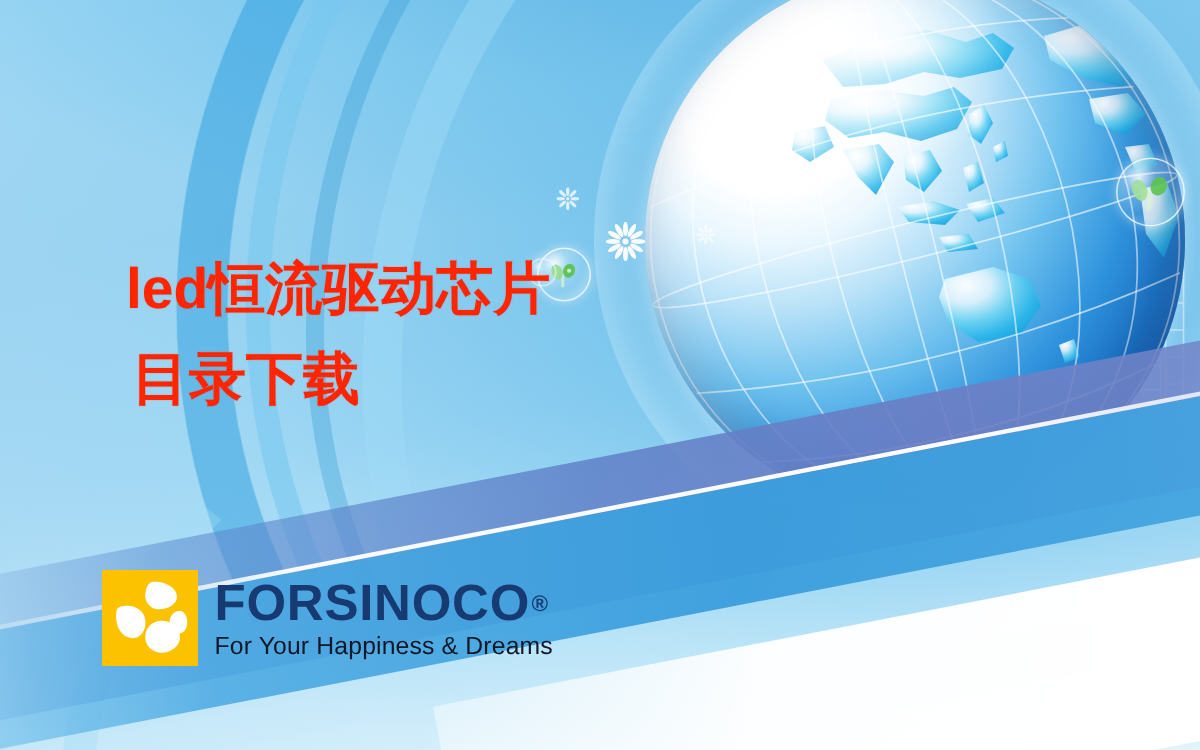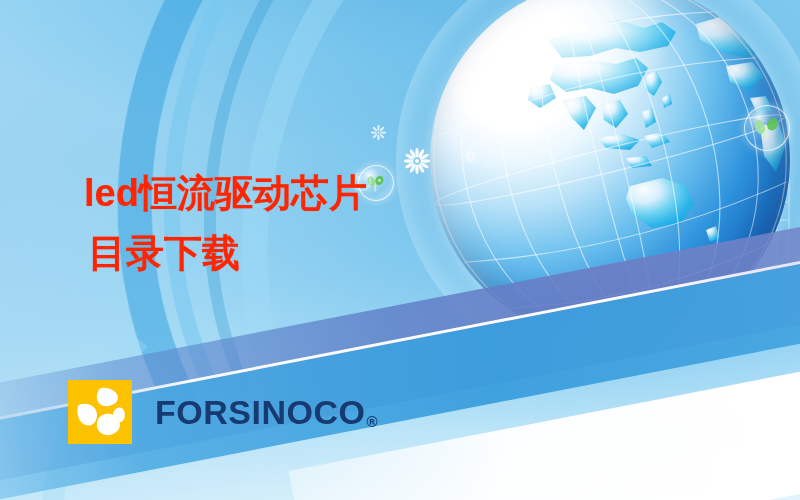--- a/index.html
+++ b/index.html
@@ -297,22 +297,21 @@
     flex-direction: column;
     justify-content: center;
     line-height: 1;
   }
   .logo-name {
     font-size: 34px;
     font-weight: bold;
     color: #183a72;
     letter-spacing: 0.5px;
     display: flex;
-    align-items: flex-end;
-    margin-left: 12px;
+    align-items: center;
   }
   .logo-reg {
     font-size: 15px;
     font-weight: bold;
     color: #183a72;
     margin-left: 1px;
     margin-top: 2px;
   }
   .logo-tagline {
     font-size: 16.5px;
@@ -539,16 +538,17 @@
           <path d="M54 28 C58 31 58 40 53 42 C49 43.6 45 40 45 35 C45 31 48 27.6 51 27.4 C52.4 27.3 53.3 27.5 54 28 Z"></path>
           <path d="M38 34 C45 33 52 38 52 45 C52 51 45 56 38 55 C32 54 28 49 29 43 C29.7 38 33.4 34.6 38 34 Z"></path>
         </g>
       </svg>
     </div>
     <div class="logo-text">
       <div class="logo-name">
         <span>FORSINOCO</span>
         <span class="logo-reg">®</span>
       </div>
+      <div class="logo-tagline">For Your Happiness &amp; Dreams</div>
     </div>
   </div>
 
 </div>
 
 </body></html>

